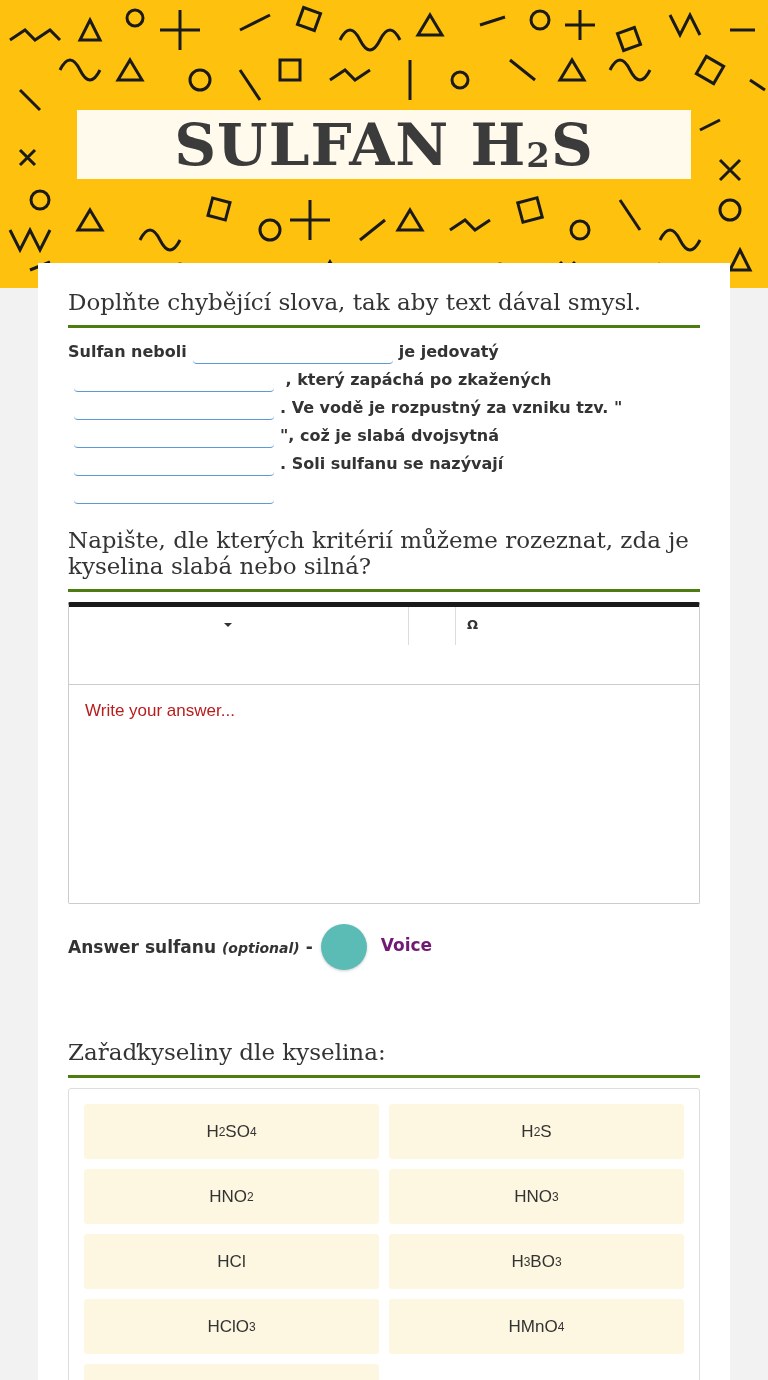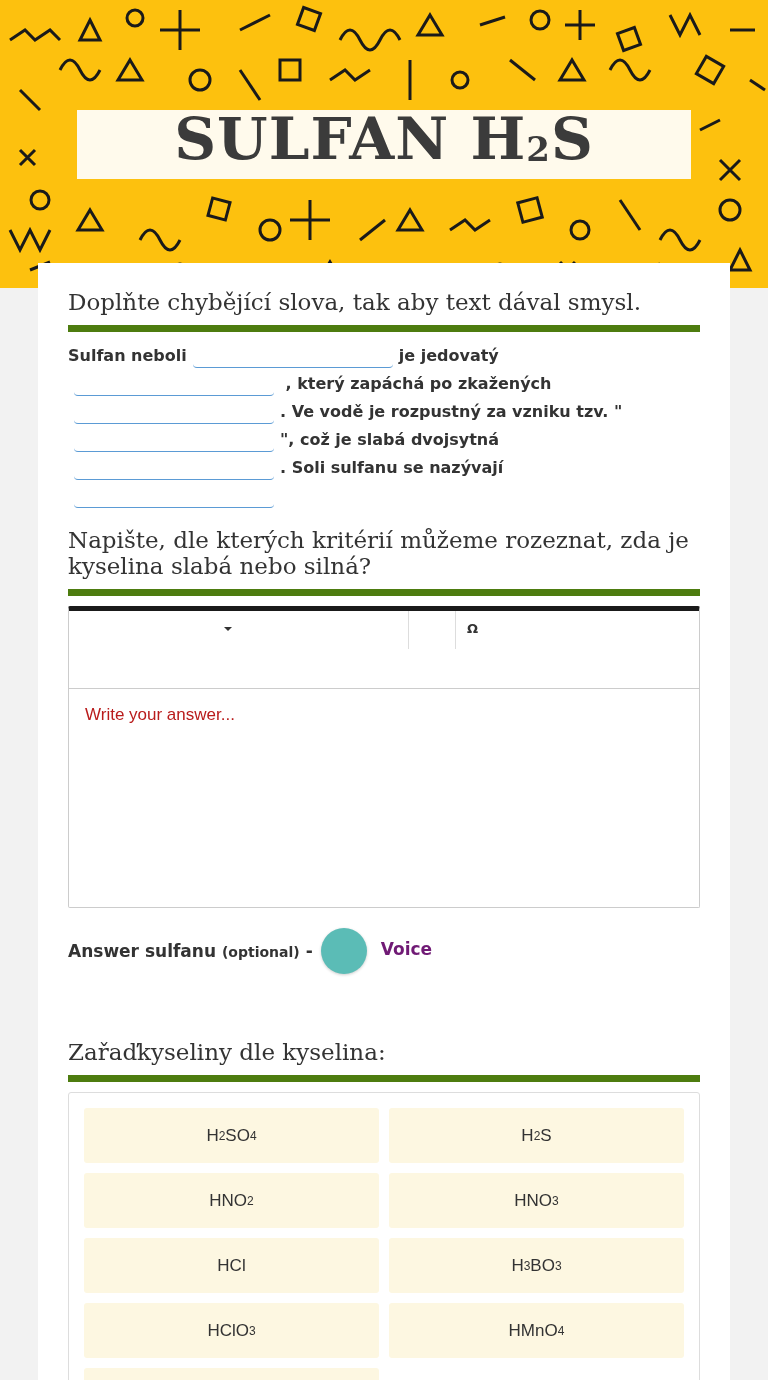--- a/index.html
+++ b/index.html
@@ -1,43 +1,43 @@
 <!DOCTYPE html>
 <html><head>
 <meta charset="utf-8">
 <style>
   * { box-sizing: border-box; margin: 0; padding: 0; }
   html, body { width: 768px; height: 1380px; overflow: hidden; }
   body { background: #f2f2f2; font-family: "DejaVu Sans", "Liberation Sans", sans-serif; color: #333; position: relative; }
 
   .banner { position: absolute; left: 0; top: 0; width: 768px; height: 288px; background: #fdc10e; overflow: hidden; }
   .banner svg.pattern { position: absolute; left: 0; top: 0; }
-  .title-box { position: absolute; left: 77px; top: 110px; width: 614px; height: 69px; background: rgba(255,255,255,0.92); display: flex; justify-content: center; }
+  .title-box { position: absolute; left: 77px; top: 110px; width: 614px; height: 69px; background: rgba(255,255,255,0.92); display: flex; align-items: center; justify-content: center; }
   .title-box h1 { font-family: "DejaVu Serif", "Liberation Serif", serif; font-size: 58px; font-weight: bold; color: #3b3b3b; letter-spacing: 1px; line-height: 1; }
   .title-box h1 sub { font-size: 34px; vertical-align: baseline; position: relative; top: 2px; font-weight: bold; }
 
   .card { position: absolute; left: 38px; top: 263px; width: 692px; height: 1140px; background: #fff; }
 
   .section { position: absolute; left: 30px; width: 632px; }
-  .q-title { font-family: "DejaVu Serif", "Liberation Serif", serif; font-size: 23px; color: #333; line-height: 26px; padding-bottom: 10px; border-bottom: 7px solid #4d7c0f; }
+  .q-title { font-family: "DejaVu Serif", "Liberation Serif", serif; font-size: 23px; color: #333; line-height: 26px; padding-bottom: 10px; border-bottom: 3px solid #4d7c0f; }
 
   .fill-text { font-size: 16px; line-height: 28px; color: #333; margin-top: 10px; font-weight: bold; }
   .blank { display: inline-block; width: 200px; height: 22px; border-bottom: 1px solid #5b9bd5; border-radius: 0 0 4px 4px; vertical-align: middle; margin: 0 6px; }
 
   .editor { margin-top: 10px; border: 1px solid #ccc; border-top: 5px solid #1a1a1a; border-radius: 2px; }
   .toolbar { height: 78px; border-bottom: 1px solid #ccc; position: relative; }
   .tb-dropdown { position: absolute; left: 0; top: 0; width: 340px; height: 38px; border-right: 1px solid #ddd; cursor: pointer; }
   .tb-dropdown .caret { position: absolute; left: 155px; top: 16px; width: 0; height: 0; border-left: 4px solid transparent; border-right: 4px solid transparent; border-top: 4px solid #333; }
   .tb-gap { position: absolute; left: 340px; top: 0; width: 47px; height: 38px; border-right: 1px solid #ddd; }
   .tb-omega { position: absolute; left: 398px; top: 10px; font-size: 13px; font-weight: bold; color: #333; cursor: pointer; }
   .answer-area { height: 218px; padding: 16px; font-size: 17px; color: #b91c1c; font-family: "Liberation Sans", sans-serif; }
 
   .recorder { margin-top: 20px; display: flex; align-items: center; }
   .rec-label { font-size: 17px; font-weight: bold; color: #333; }
-  .rec-label .opt { font-size: 14px; }
+  .rec-label .opt { font-size: 14px; font-style: italic; }
   .rec-btn { width: 46px; height: 46px; border-radius: 50%; background: #5bbcb6; margin: 0 14px 0 8px; cursor: pointer; box-shadow: 0 1px 3px rgba(0,0,0,0.2); }
   .rec-voice { font-size: 17px; font-weight: bold; color: #701a75; margin-top: -4px; }
 
   .sort-box { margin-top: 10px; border: 1px solid #ddd; border-radius: 3px; padding: 15px; display: grid; grid-template-columns: 295px 295px; column-gap: 10px; row-gap: 10px; }
   .chip { height: 55px; background: #fdf7e1; border-radius: 3px; display: flex; align-items: center; justify-content: center; font-size: 17px; color: #333; cursor: grab; font-family: "Liberation Sans", sans-serif; }
   .chip sub { font-size: 12px; vertical-align: -3px; }
 </style>
 </head>
 <body>
 

